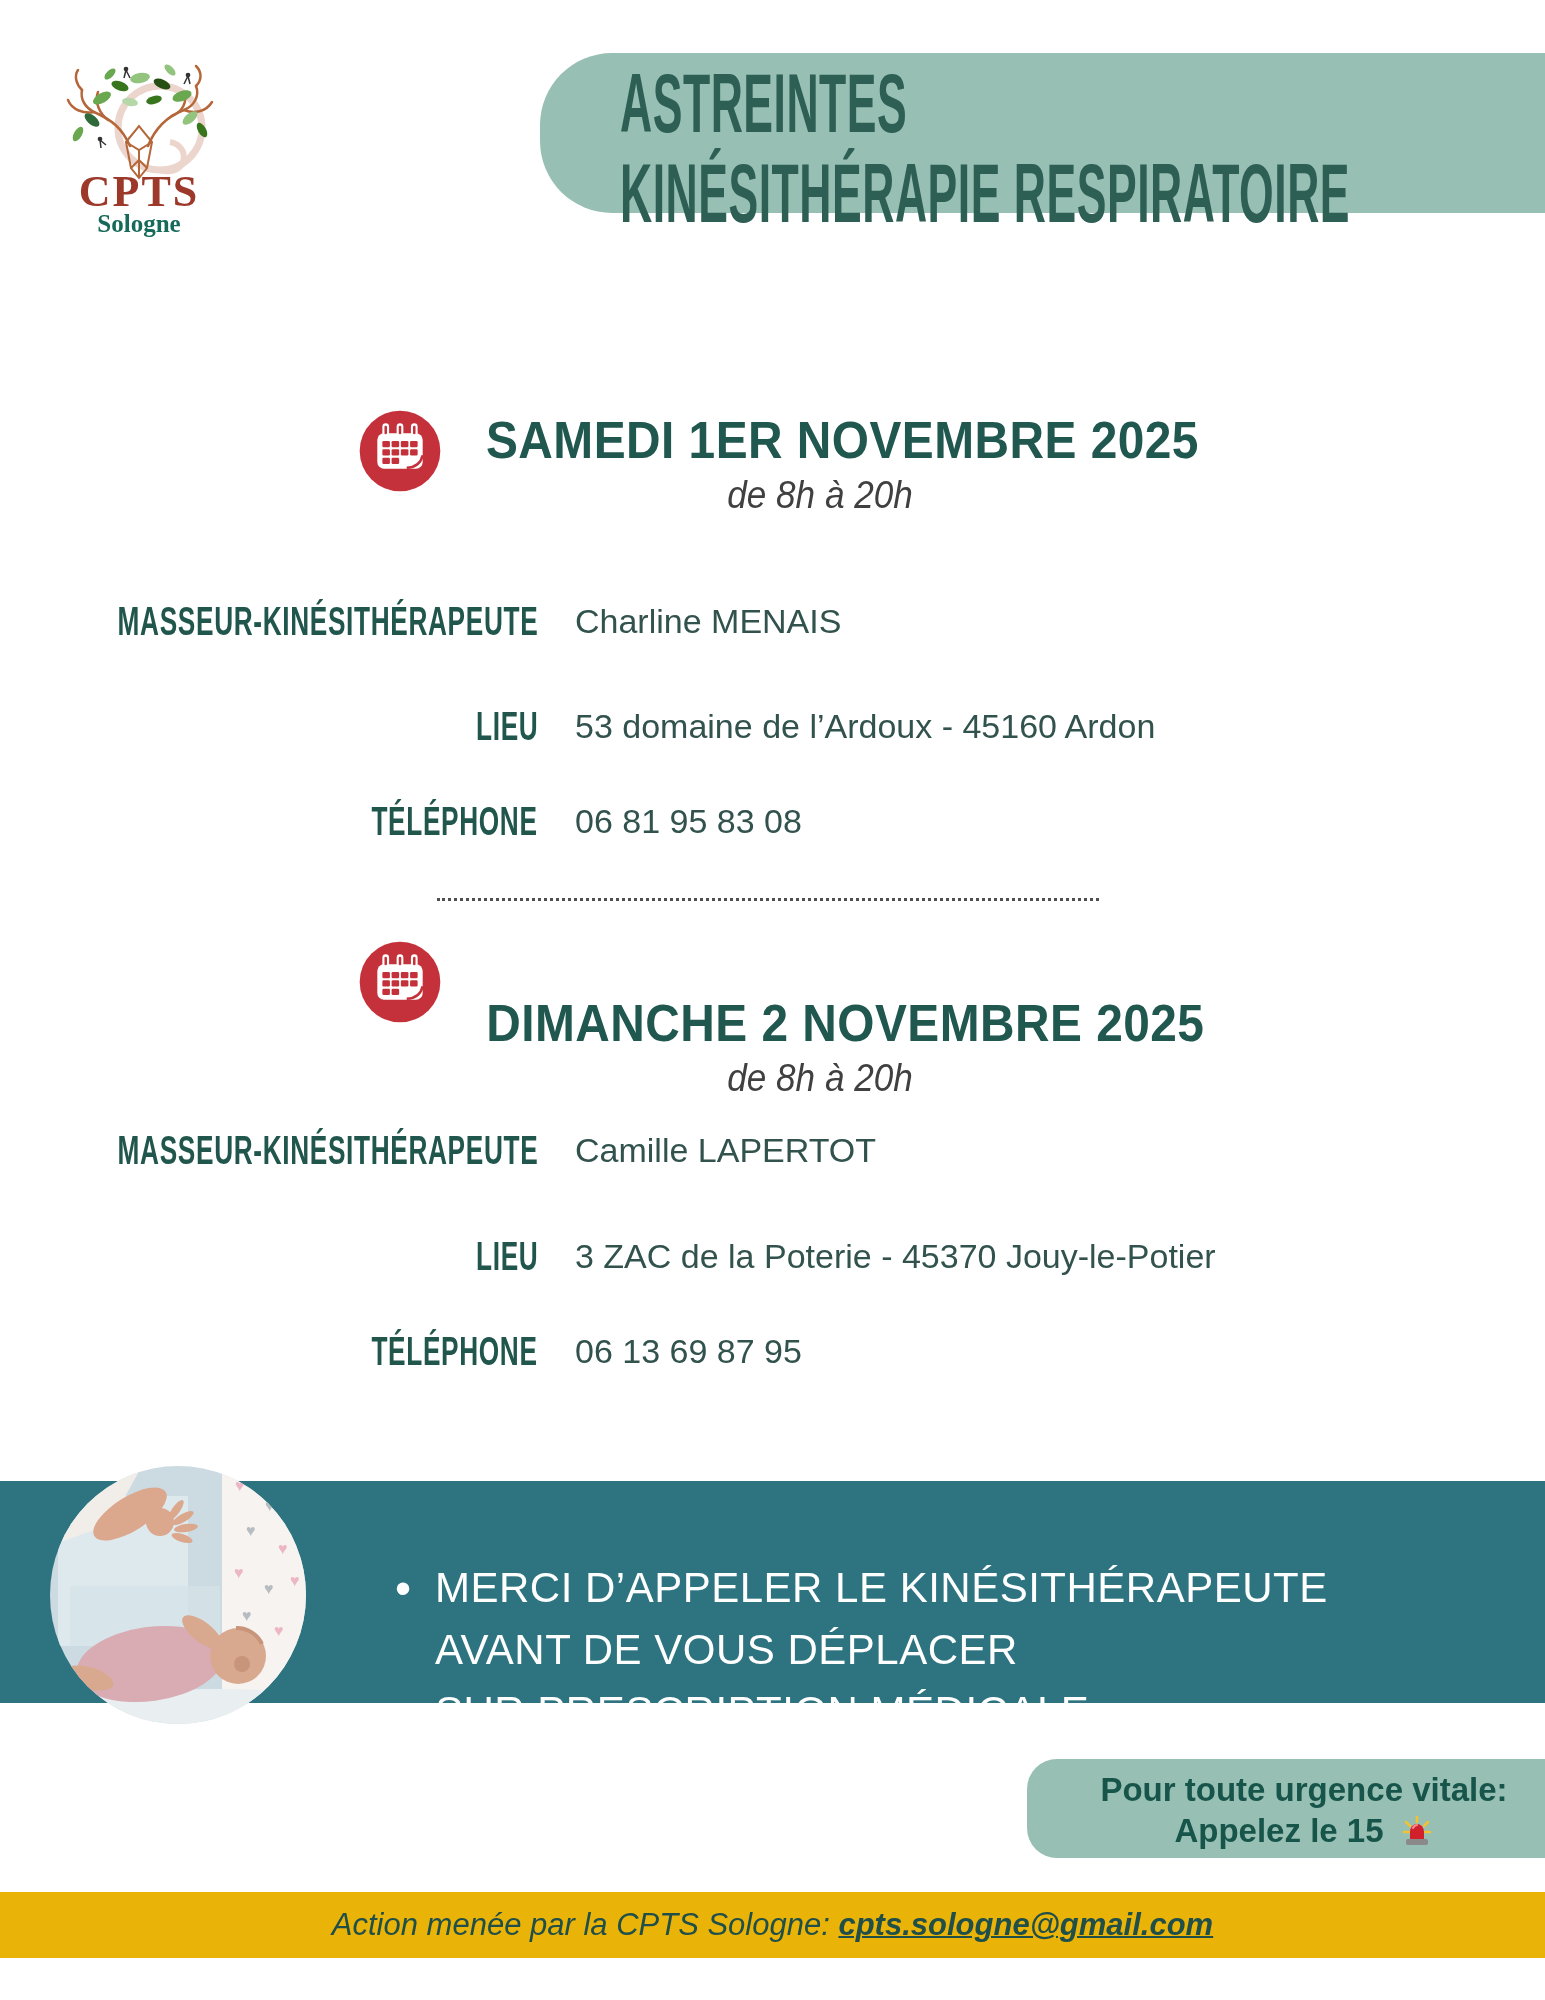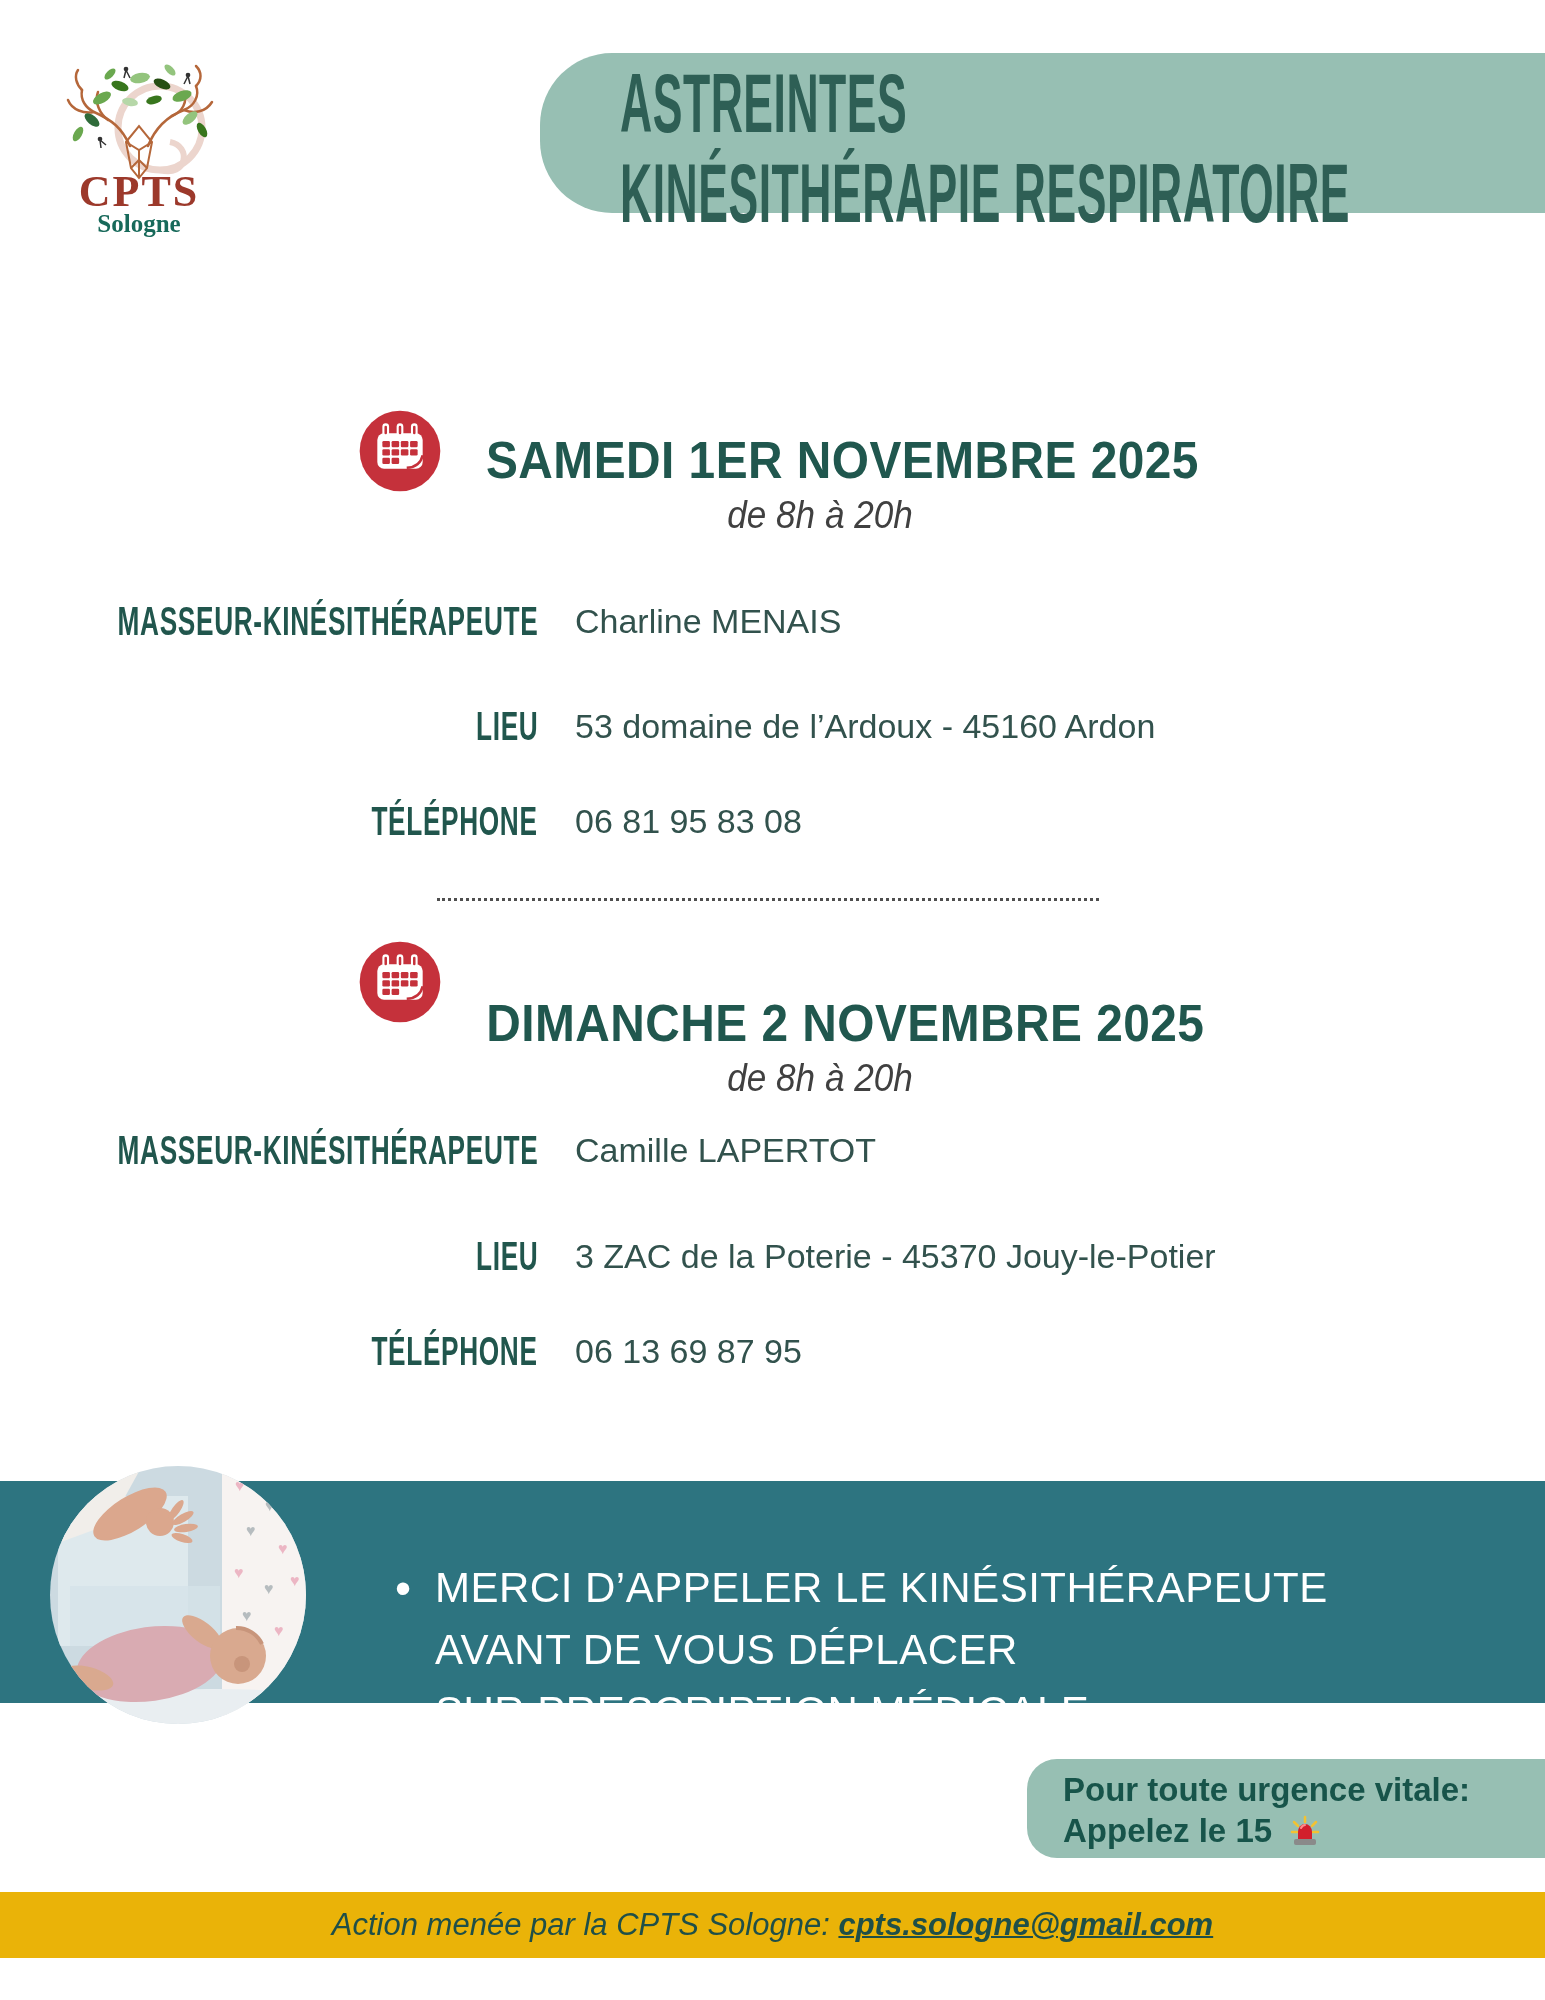--- a/index.html
+++ b/index.html
@@ -39,21 +39,21 @@
   .notice-band{position:absolute;left:0;top:1481px;width:1545px;height:222px;background:#2d7480;}
   .notice-list{position:absolute;left:395px;top:1557px;width:1010px;margin:0;padding:0;list-style:none;}
   .notice-list li{position:relative;padding-left:40px;font-size:42px;line-height:62px;color:#ffffff;letter-spacing:.5px;}
   .notice-list li::before{content:"\2022";position:absolute;left:0;top:0;font-size:46px;color:#ffffff;}
 
   .photo-oval{position:absolute;left:50px;top:1466px;width:256px;height:258px;border-radius:50%;
               overflow:hidden;}
 
   
   .emergency-box{position:absolute;left:1027px;top:1759px;right:0;height:99px;background:#97bfb3;
-                 border-radius:30px 0 0 30px;padding:10px 0 0 36px;box-sizing:border-box;}
+                 border-radius:30px 0 0 30px;padding:10px 0 0 36px;box-sizing:border-box;text-align:center;}
   .em-line{font-size:33px;font-weight:700;color:#17544a;line-height:41px;white-space:nowrap;}
   .em-line svg{vertical-align:-6px;margin-left:16px;}
 
   
   .footer-band{position:absolute;left:0;top:1892px;width:1545px;height:66px;background:#eab308;
                text-align:center;line-height:66px;font-size:31px;color:#1f4f48;}
   .footer-band .pre{font-style:italic;}
   .footer-band a{font-style:italic;font-weight:700;color:#1f4f48;text-decoration:underline;text-decoration-thickness:2px;cursor:pointer;}
 </style>
 </head>
@@ -137,21 +137,21 @@
       <rect x="-21" y="-2" width="9" height="7.5" rx="1.5"></rect>
         <rect x="-10" y="-2" width="9" height="7.5" rx="1.5"></rect>
         <rect x="1" y="-2" width="9" height="7.5" rx="1.5"></rect>
         <rect x="12" y="-2" width="9" height="7.5" rx="1.5"></rect>
       <rect x="-21" y="8" width="9" height="7.5" rx="1.5"></rect>
         <rect x="-10" y="8" width="9" height="7.5" rx="1.5"></rect>
     </g>
     <path d="M 27,5 Q 24,19 8,20" fill="none" stroke="#c5313b" stroke-width="3"></path>
   </svg>
 
-  <div class="day-head" style="top:432px;text-align:center;">
+  <div class="day-head" style="top:412px;text-align:center;">
     <div class="day-title"><span class="sq">SAMEDI 1ER NOVEMBRE 2025</span></div>
     <div class="day-hours"><span class="sq">de 8h à 20h</span></div>
   </div>
 
   <div class="row" style="top:598px;">
     <span class="lbl"><span class="sq">MASSEUR-KINÉSITHÉRAPEUTE</span></span>
     <span class="val">Charline MENAIS</span>
   </div>
   <div class="row" style="top:703px;">
     <span class="lbl"><span class="sq">LIEU</span></span>

